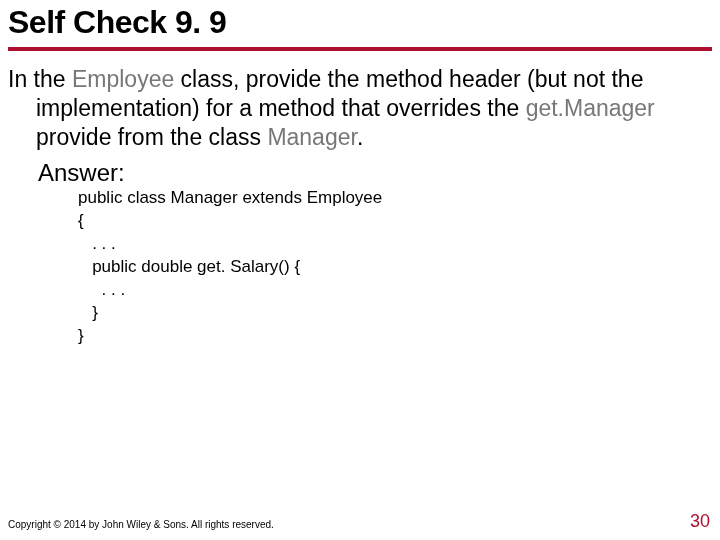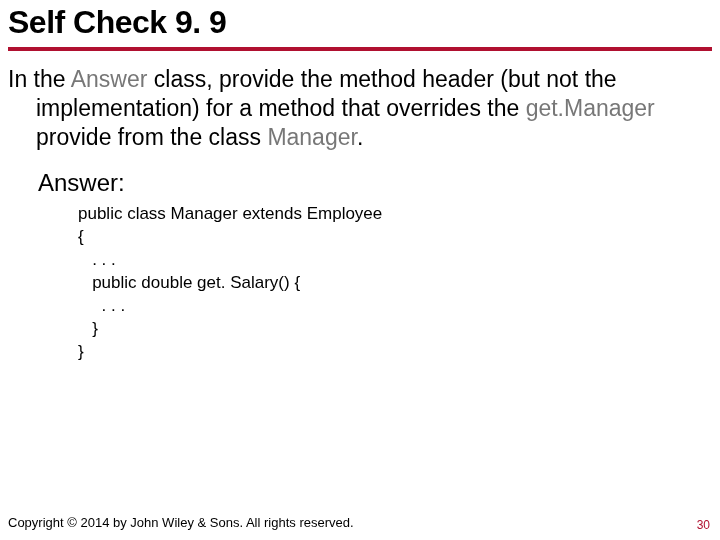--- a/index.html
+++ b/index.html
@@ -34,61 +34,60 @@
   .body-text .indent {
     display: block;
     padding-left: 28px;
     text-indent: -28px;
   }
   .mono-inline {
     color: #777;
   }
   .answer-label {
     font-size: 24px;
-    margin-top: 18px;
+    margin-top: 8px;
     margin-left: 30px;
     font-family: Arial, Helvetica, sans-serif;
   }
   .code-block {
     font-size: 17px;
     line-height: 1.35;
-    margin-top: 6px;
     margin-left: 70px;
     font-family: Arial, Helvetica, sans-serif;
     white-space: pre;
     color: #000;
   }
   .footer {
     position: absolute;
     left: 8px;
     bottom: 10px;
-    font-size: 13px;
+    font-size: 10px;
     color: #000;
     font-family: Arial, Helvetica, sans-serif;
   }
   .page-num {
     position: absolute;
     right: 10px;
     bottom: 8px;
-    font-size: 12px;
+    font-size: 18px;
     color: #b01030;
     font-family: Arial, Helvetica, sans-serif;
   }
 </style>
 </head>
 <body>
 
 <div class="slide">
 
   <div class="title">Self Check 9. 9</div>
   <div class="title-rule"></div>
 
   <div class="body-text">
     <span class="indent">
-      <span>In the </span><span class="mono-inline">Answer</span><span> class, provide the method header (but not the implementation) for a method that overrides the </span><span class="mono-inline">get.Manager</span><span> provide from the class </span><span class="mono-inline">Manager</span><span>.</span>
+      <span>In the </span><span class="mono-inline">Employee</span><span> class, provide the method header (but not the implementation) for a method that overrides the </span><span class="mono-inline">get.Manager</span><span> provide from the class </span><span class="mono-inline">Manager</span><span>.</span>
     </span>
   </div>
 
   <div class="answer-label">Answer:</div>
 
   <div class="code-block">public class Manager extends Employee
 {
    . . .
    public double get. Salary() {
      . . .

